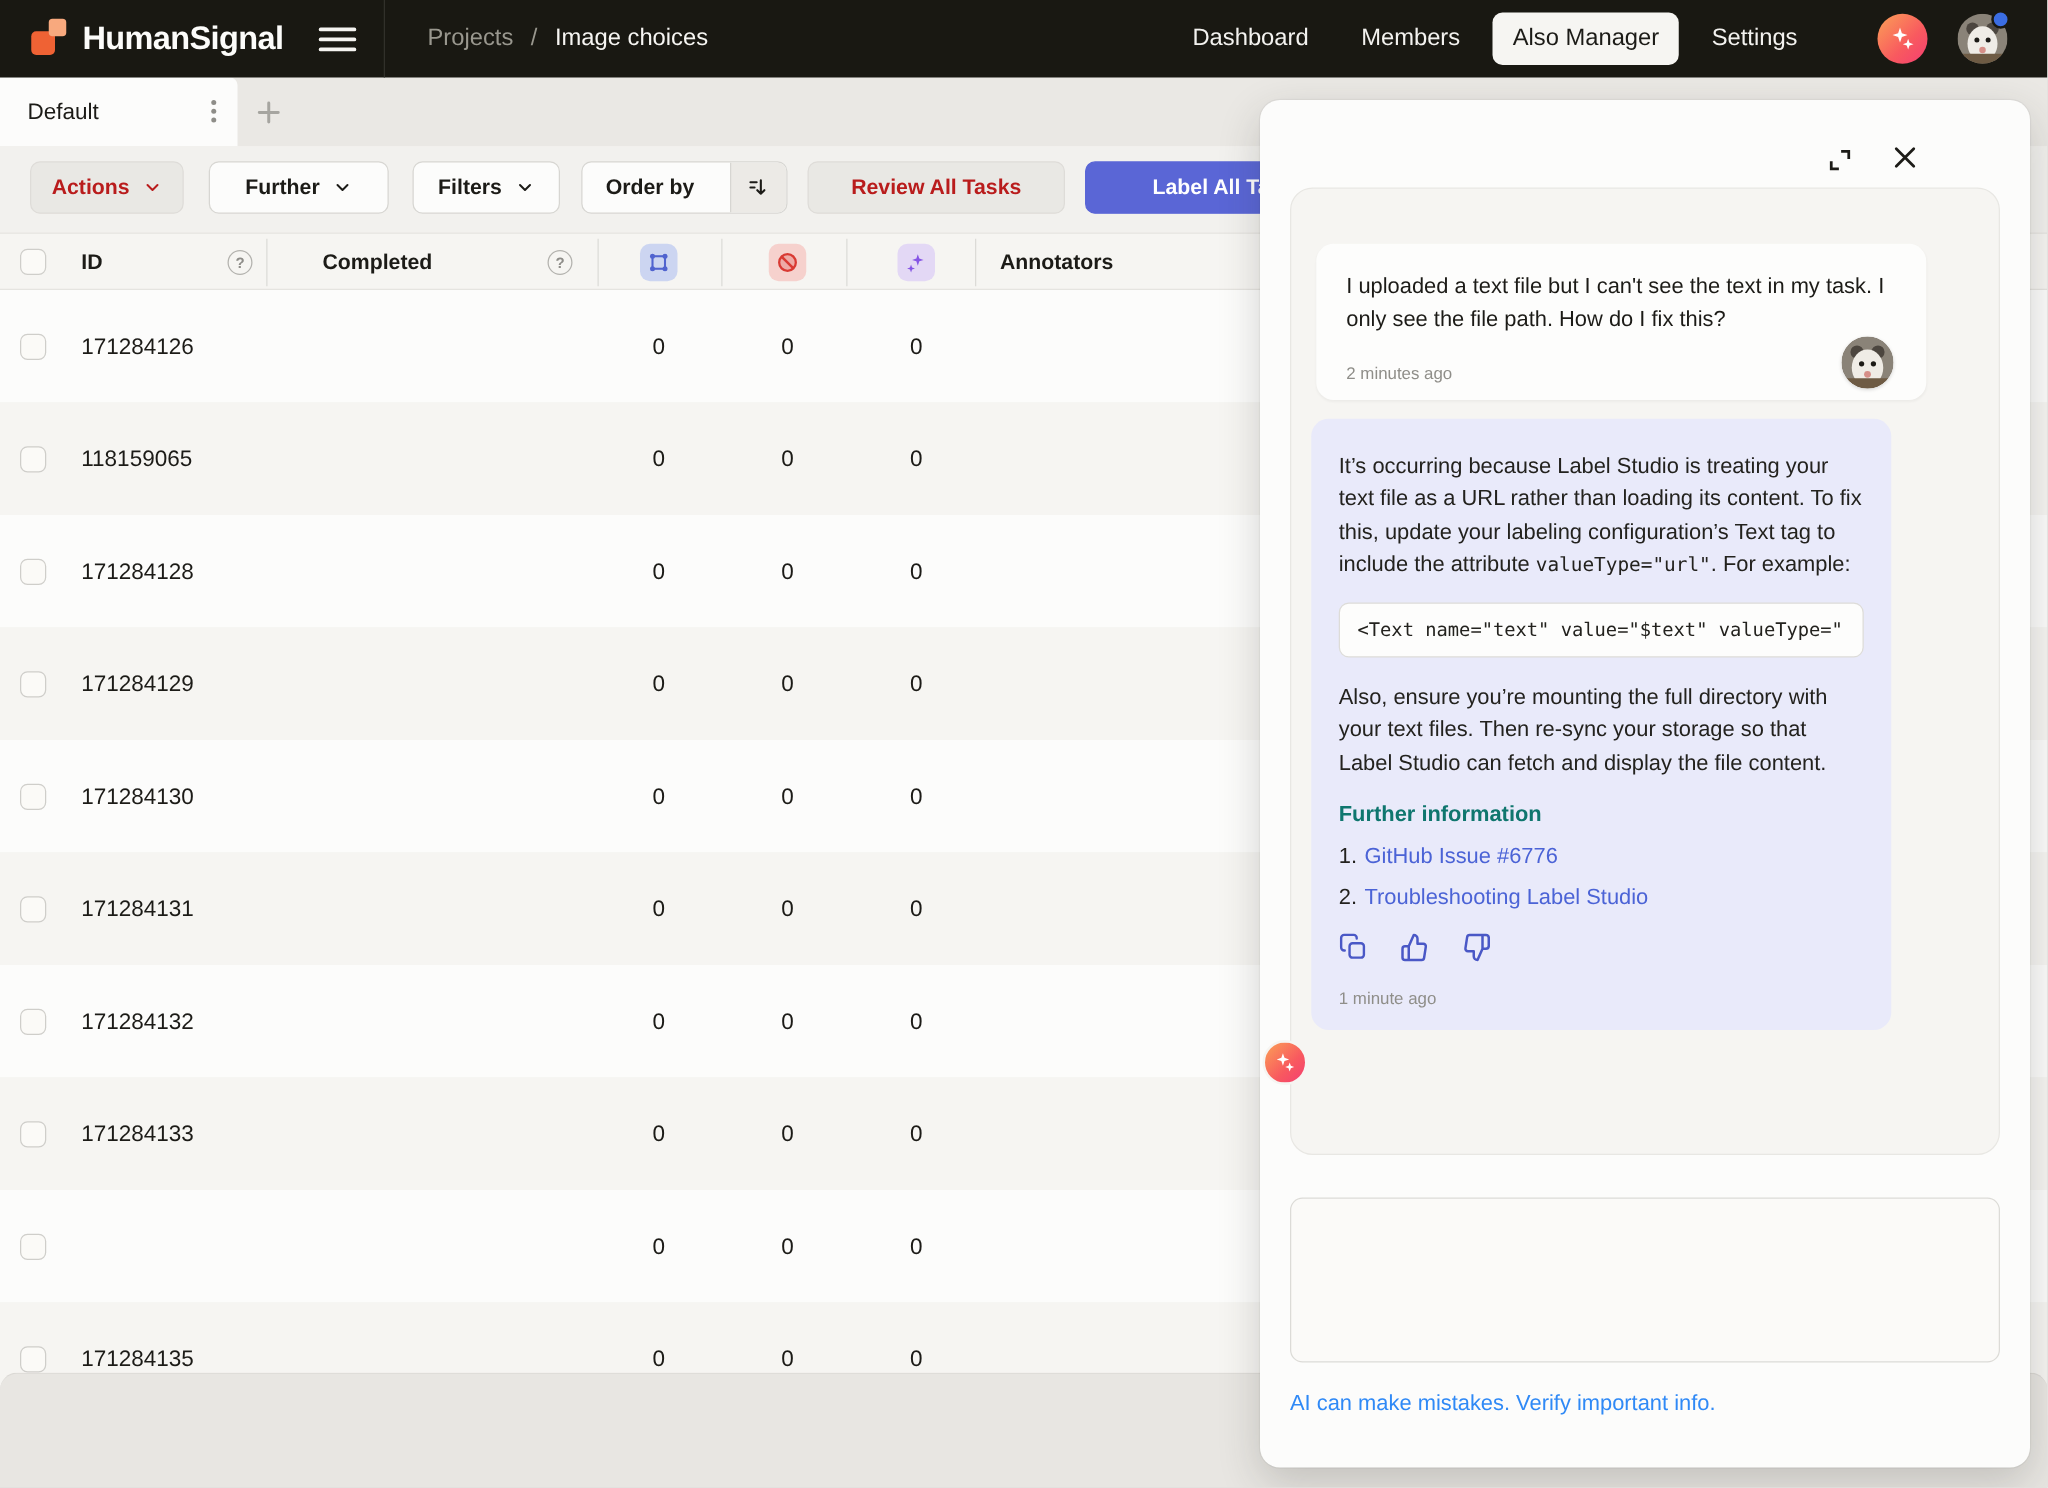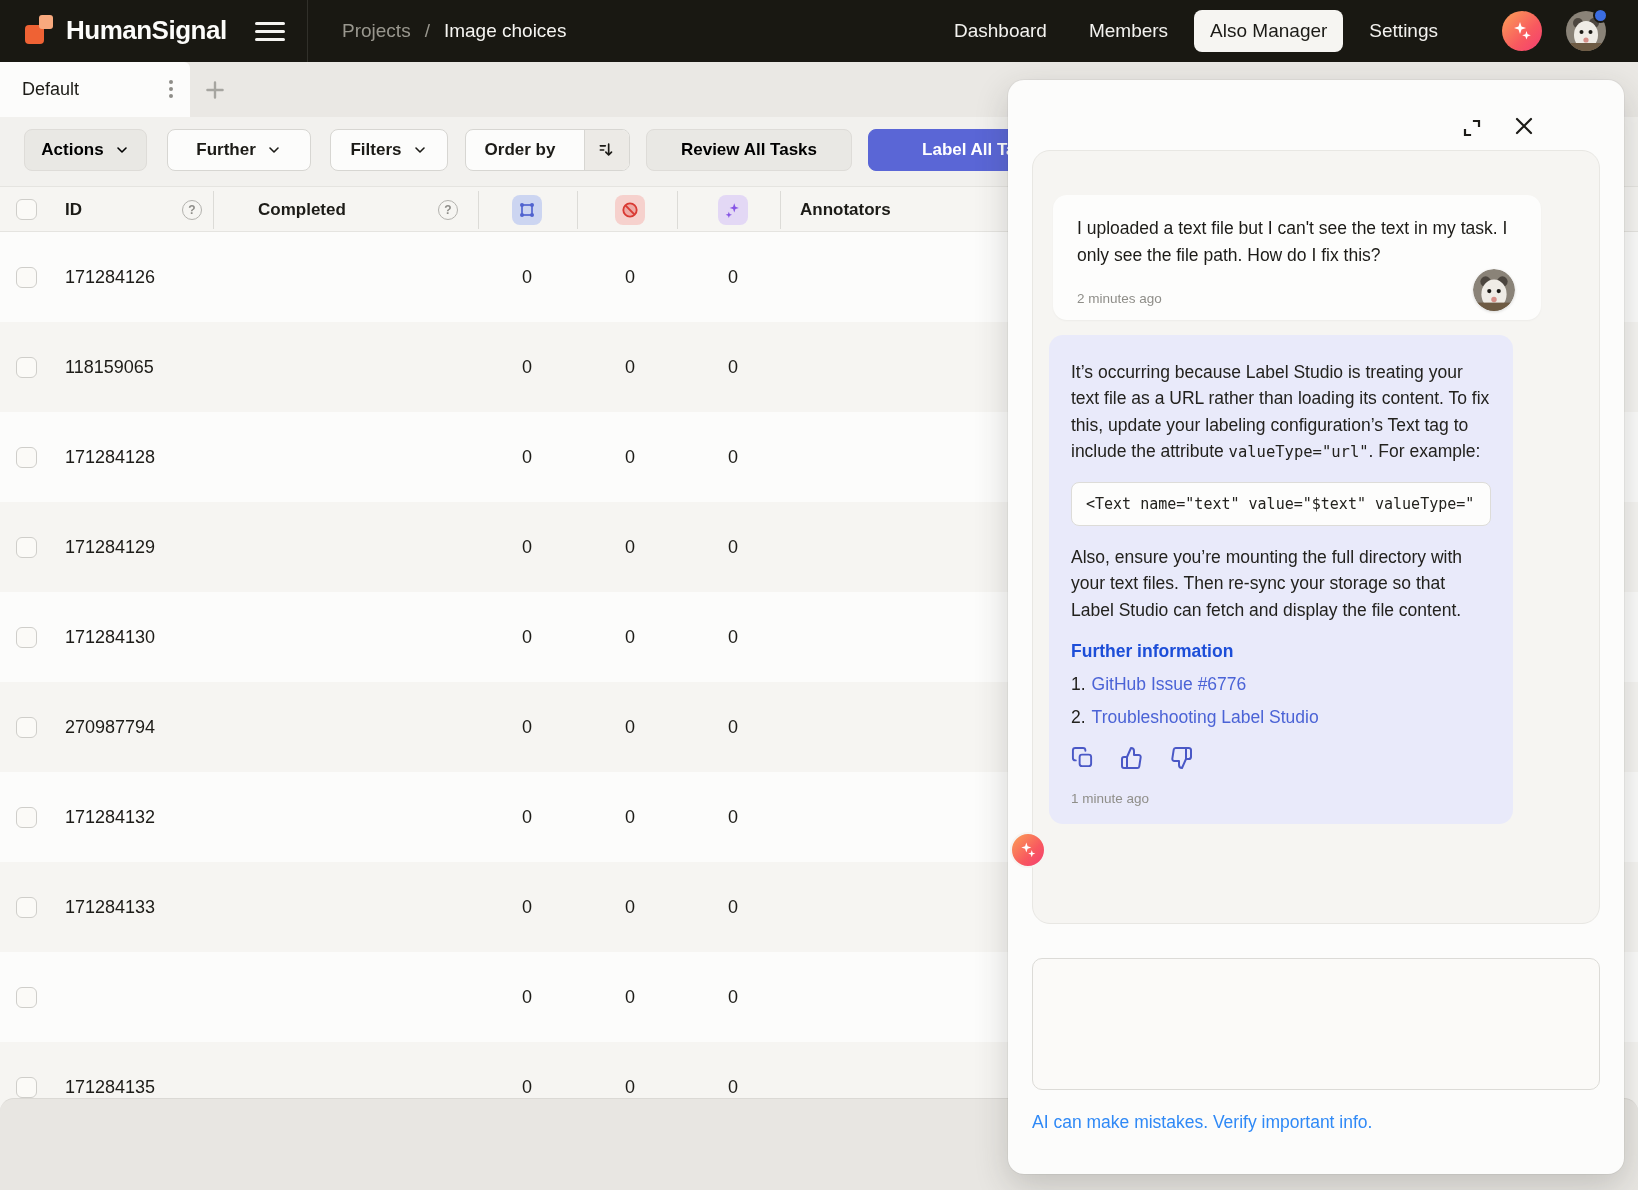--- a/index.html
+++ b/index.html
@@ -34,21 +34,21 @@
   .tab-active { position:absolute; left:0; top:0; width:190px; height:55px; background:#fcfcfb; border-radius:0 6px 0 0; cursor:pointer; }
   .tab-label { position:absolute; left:22px; top:0; height:55px; display:flex; align-items:center; font-size:18px; color:#1c1b17; }
   .tab-kebab { position:absolute; left:158px; top:14px; width:26px; height:26px; display:flex; flex-direction:column; align-items:center; justify-content:center; gap:3px; cursor:pointer; }
   .tab-kebab i { width:4px; height:4px; border-radius:50%; background:#8e8d88; }
   .tab-add { position:absolute; left:202px; top:15px; width:26px; height:26px; color:#a6a5a0; cursor:pointer; }
 
   
   .toolbar { position:absolute; left:0; top:117px; width:100%; height:69px; background:#f2f1ee; }
   .btn { position:absolute; top:12px; height:42px; border-radius:8px; display:flex; align-items:center; justify-content:center; gap:10px;
     font-size:17px; font-weight:600; cursor:pointer; background:#fcfcfb; border:1px solid #d7d6d2; color:#1c1b17; }
-  .btn.disabled { background:#e9e8e4; border-color:#dedcd8; color:#000000; cursor:default; }
+  .btn.disabled { background:#e9e8e4; border-color:#dedcd8; color:#b91c1c; cursor:default; }
   .btn-actions { left:24px; width:123px; }
   .btn-columns { left:167px; width:144px; }
   .btn-filters { left:330px; width:118px; }
   .btn-orderby { left:465px; width:165px; padding:0; overflow:hidden; }
   .orderby-main { flex:1; height:100%; display:flex; align-items:center; justify-content:center; }
   .orderby-sort { width:45px; height:100%; background:#eceae6; border-left:1px solid #d7d6d2; display:flex; align-items:center; justify-content:center; cursor:pointer; }
   .btn-review { left:646px; width:206px; font-weight:600; }
   .btn-label-all { left:868px; width:230px; background:#5a66d6; border-color:#5a66d6; color:#fff; font-weight:600; }
 
   
@@ -86,21 +86,21 @@
   .user-text { font-size:17.5px; line-height:1.52; color:#1c1b17; }
   .msg-time { margin-top:23px; font-size:13.5px; color:#8f8e89; }
   .user-avatar { position:absolute; left:440px; top:118px; width:42px; height:42px; border-radius:50%; overflow:hidden; box-shadow:0 1px 3px rgba(0,0,0,.15); }
 
   .ai-bubble { position:absolute; left:16px; top:184px; width:464px; background:#e9eafa; border-radius:14px; padding:24px 22px 18px 22px; }
   .ai-text { font-size:17.5px; line-height:1.5; color:#23221e; }
   .inline-code { font-family:"DejaVu Sans Mono",monospace; font-size:15.5px; }
   .code-block { margin-top:18px; background:#fdfdfc; border:1px solid #dddcd8; border-radius:8px; padding:12px 14px;
     font-family:"DejaVu Sans Mono",monospace; font-size:15px; color:#23221e; white-space:pre; overflow:hidden; }
   .ai-p2 { margin-top:18px; }
-  .further { margin-top:18px; font-size:17.5px; font-weight:700; color:#1d4ed8; }
+  .further { margin-top:18px; font-size:17.5px; font-weight:700; color:#0f766e; }
   .ref-item { margin-top:12px; font-size:17.5px; }
   .ref-num { color:#23221e; margin-right:6px; }
   .ref-link { color:#4b63d6; cursor:pointer; text-decoration:none; }
   .actions-row { margin-top:18px; display:flex; align-items:center; gap:26px; }
   .action-icon { width:23px; height:23px; color:#4a58c6; cursor:pointer; }
   .ai-time { margin-top:22px; font-size:13.5px; color:#8f8e89; }
   .ai-avatar { position:absolute; left:2px; top:752px; width:36px; height:36px; border-radius:50%;
     background:linear-gradient(135deg,#fb9b57 5%,#f8595f 60%,#f43e72 100%); display:flex; align-items:center; justify-content:center;
     border:2px solid #f6f5f2; }
 
@@ -287,21 +287,21 @@
     </div>
     <div class="trow">
       <span class="checkbox"></span>
       <span class="cell-id">171284130</span>
       <span class="cell-num num-1">0</span>
       <span class="cell-num num-2">0</span>
       <span class="cell-num num-3">0</span>
     </div>
     <div class="trow alt">
       <span class="checkbox"></span>
-      <span class="cell-id">270987794</span>
+      <span class="cell-id">171284131</span>
       <span class="cell-num num-1">0</span>
       <span class="cell-num num-2">0</span>
       <span class="cell-num num-3">0</span>
     </div>
     <div class="trow">
       <span class="checkbox"></span>
       <span class="cell-id">171284132</span>
       <span class="cell-num num-1">0</span>
       <span class="cell-num num-2">0</span>
       <span class="cell-num num-3">0</span>

